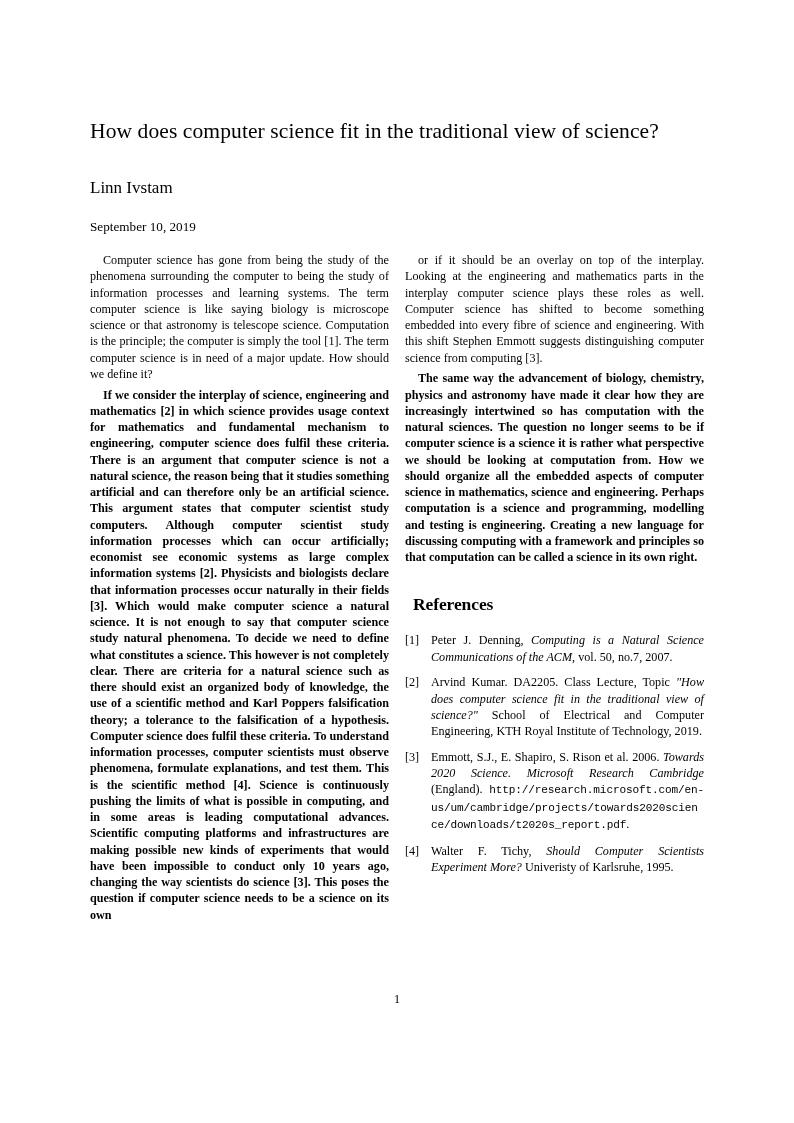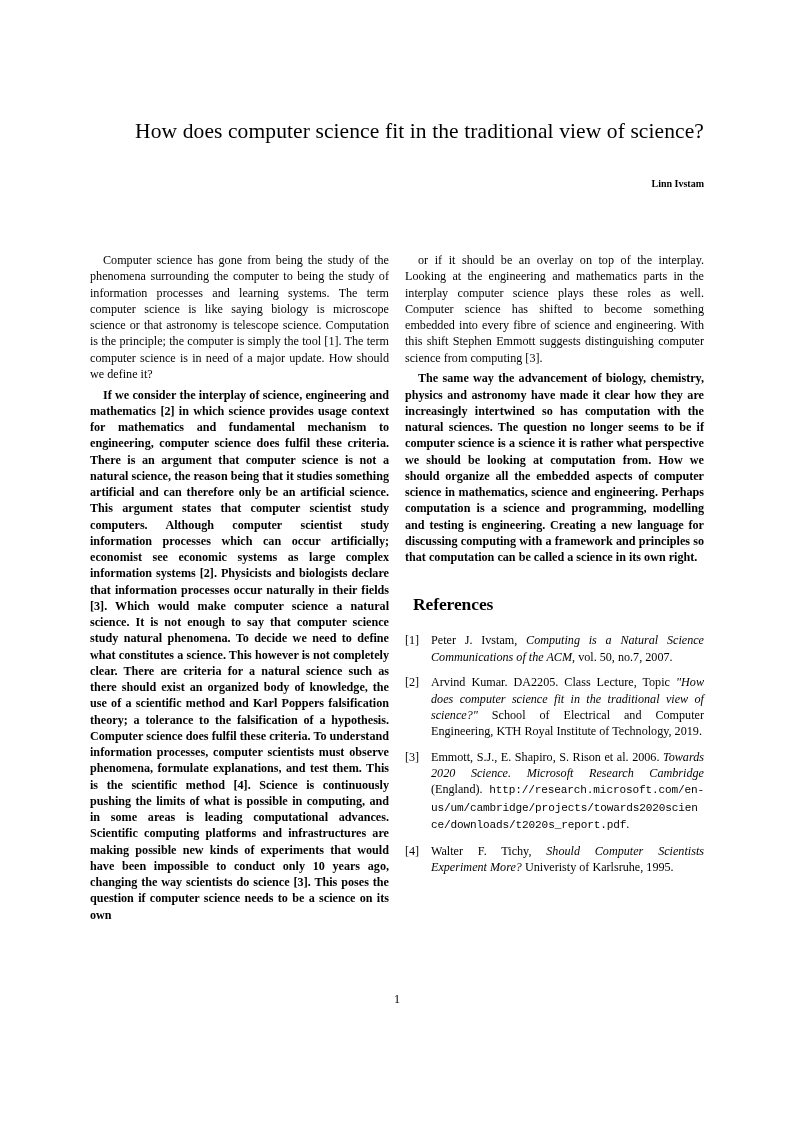--- a/index.html
+++ b/index.html
@@ -20,34 +20,33 @@
     overflow: hidden;
     box-sizing: border-box;
   }
 
   
   .titleblock {
     position: absolute;
     left: 90px;
     top: 118px;
     width: 614px;
-    text-align: right;
+    text-align: left;
   }
   .paper-title {
     font-size: 21.5px;
     line-height: 1.25;
     font-weight: normal;
     margin: 0;
     letter-spacing: 0.1px;
   }
   .paper-author {
-    font-size: 10px;
+    font-size: 17px;
     margin: 0;
     padding-top: 33px;
-    font-weight: bold;
   }
   .paper-date {
     font-size: 13.2px;
     margin: 0;
     padding-top: 21px;
   }
 
   
   .columns {
     position: absolute;
@@ -131,37 +130,38 @@
   }
 </style>
 </head>
 <body>
 
 <div class="page">
 
   <div class="titleblock">
     <h1 class="paper-title">How does computer science fit in the traditional view of science?</h1>
     <p class="paper-author">Linn Ivstam</p>
+    <p class="paper-date">September 10, 2019</p>
   </div>
 
   <div class="columns">
 
     <div class="col" id="left-col">
         <p>Computer science has gone from being the study of the phenomena surrounding the computer to being the study of information processes and learning systems. The term computer science is like saying biology is microscope science or that astronomy is telescope science. Computation is the principle; the computer is simply the tool [1]. The term computer science is in need of a major update. How should we define it?</p>
         <p>If we consider the interplay of science, engineering and mathematics [2] in which science provides usage context for mathematics and fundamental mechanism to engineering, computer science does fulfil these criteria. There is an argument that computer science is not a natural science, the reason being that it studies something artificial and can therefore only be an artificial science. This argument states that computer scientist study computers. Although computer scientist study information processes which can occur artificially; economist see economic systems as large complex information systems [2]. Physicists and biologists declare that information processes occur naturally in their fields [3]. Which would make computer science a natural science. It is not enough to say that computer science study natural phenomena. To decide we need to define what constitutes a science. This however is not completely clear. There are criteria for a natural science such as there should exist an organized body of knowledge, the use of a scientific method and Karl Poppers falsification theory; a tolerance to the falsification of a hypothesis. Computer science does fulfil these criteria. To understand information processes, computer scientists must observe phenomena, formulate explanations, and test them. This is the scientific method [4]. Science is continuously pushing the limits of what is possible in computing, and in some areas is leading computational advances. Scientific computing platforms and infrastructures are making possible new kinds of experiments that would have been impossible to conduct only 10 years ago, changing the way scientists do science [3]. This poses the question if computer science needs to be a science on its own</p>
       </div>
 
     <div class="col" id="right-col">
       <div id="right-paras">
           <p>or if it should be an overlay on top of the interplay. Looking at the engineering and mathematics parts in the interplay computer science plays these roles as well. Computer science has shifted to become something embedded into every fibre of science and engineering. With this shift Stephen Emmott suggests distinguishing computer science from computing [3].</p>
           <p>The same way the advancement of biology, chemistry, physics and astronomy have made it clear how they are increasingly intertwined so has computation with the natural sciences. The question no longer seems to be if computer science is a science it is rather what perspective we should be looking at computation from. How we should organize all the embedded aspects of computer science in mathematics, science and engineering. Perhaps computation is a science and programming, modelling and testing is engineering. Creating a new language for discussing computing with a framework and principles so that computation can be called a science in its own right.</p>
         </div>
       <h2 class="refs-heading">References</h2>
       <ul class="ref-list" id="ref-list">
-          <li class="ref-item"><span class="ref-num">[1]</span><span>Peter J. Ivstam, </span><i>Computing is a Natural Science Communications of the ACM</i><span>, vol. 50, no.7, 2007.</span></li>
+          <li class="ref-item"><span class="ref-num">[1]</span><span>Peter J. Denning, </span><i>Computing is a Natural Science Communications of the ACM</i><span>, vol. 50, no.7, 2007.</span></li>
           <li class="ref-item"><span class="ref-num">[2]</span><span>Arvind Kumar. DA2205. Class Lecture, Topic </span><i>"How does computer science fit in the traditional view of science?"</i><span> School of Electrical and Computer Engineering, KTH Royal Institute of Technology, 2019.</span></li>
           <li class="ref-item"><span class="ref-num">[3]</span><span>Emmott, S.J., E. Shapiro, S. Rison et al. 2006. </span><i>Towards 2020 Science. Microsoft Research Cambridge</i><span> (England). </span><span class="mono">http://research.microsoft.com/en-us/um/cambridge/projects/towards2020science/downloads/t2020s_report.pdf</span><span>.</span></li>
           <li class="ref-item"><span class="ref-num">[4]</span><span>Walter F. Tichy, </span><i>Should Computer Scientists Experiment More?</i><span> Univeristy of Karlsruhe, 1995.</span></li>
         </ul>
     </div>
 
   </div>
 
   <div class="page-number">1</div>
 

